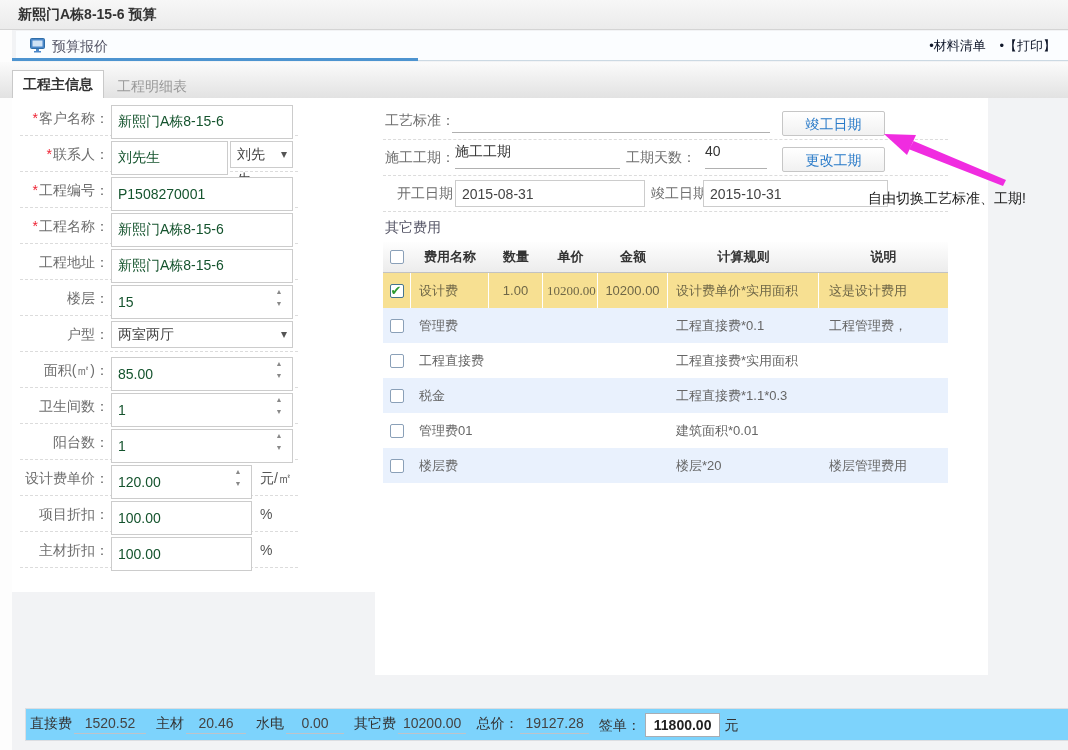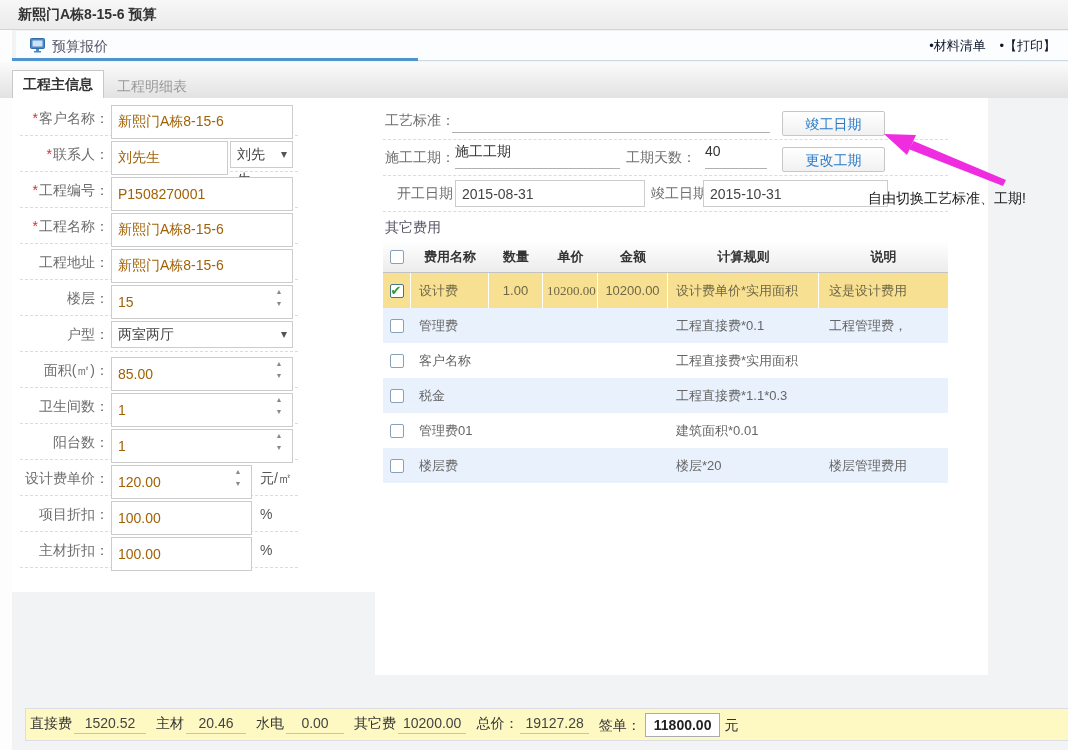--- a/index.html
+++ b/index.html
@@ -34,21 +34,21 @@
   .content-bg { position:absolute; top:98px; left:12px; width:976px; height:577px; background:#fff; }
   .left-bottom-gray { position:absolute; top:592px; left:12px; width:363px; height:83px; background:#f2f3f5; }
 
   
   .lform { position:absolute; left:20px; top:100px; width:278px; }
   .frow { position:relative; height:36px; border-bottom:1px dashed #dcdcdc; }
   .flabel { position:absolute; left:0; top:0; width:89px; height:36px; line-height:36px;
     text-align:right; font-size:14px; color:#6e6e6e; white-space:nowrap; }
   .star { color:#e23; margin-right:1px; }
   .tinput { position:absolute; top:5px; height:27px; border:1px solid #ccc; background:#fff;
-    font-size:14px; color:#a16207; padding:16px 6px; font-family:inherit; }
+    font-size:14px; color:#14532d; padding:16px 6px; font-family:inherit; }
   .in-wide { left:91px; width:182px; }
   .in-contact { left:91px; width:117px; }
   .in-narrow { left:91px; width:141px; }
   .sel { position:absolute; top:5px; height:27px; border:1px solid #ccc; background:#fff;
     font-size:14px; color:#444; line-height:25px; padding:0 18px 0 6px; cursor:pointer; }
   .sel::after { content:"▾"; position:absolute; right:5px; top:0; color:#555; font-size:12px; }
   .sel-contact { left:210px; width:63px; }
   .sel-wide { left:91px; width:182px; }
   .spin { position:absolute; top:8px; width:12px; height:20px; display:flex; flex-direction:column;
     align-items:center; justify-content:space-between; cursor:pointer; }
@@ -99,21 +99,21 @@
   .th { text-align:center; padding:0 !important; }
   .th.c-name { padding-left:0; }
   .cbx { width:14px; height:14px; border:1px solid #8aa0b8; background:#fff; border-radius:2px;
     position:relative; cursor:pointer; }
   .cbx[data-checked="true"] { border-color:#46758e; }
   .cbx[data-checked="true"]::after { content:"✔"; position:absolute; left:0px; top:-1px;
     color:#2d9b2d; font-size:13px; font-weight:bold; line-height:14px; }
 
   
   .footer { position:absolute; top:708px; left:25px; width:1043px; height:33px;
-    background:#fef9c3; border:1px solid #dcdee2; border-right:none;
+    background:#7dd3fc; border:1px solid #dcdee2; border-right:none;
     display:flex; align-items:center; font-size:14px; color:#333; padding-left:4px; }
   .fitem { display:flex; align-items:baseline; margin-right:10px; }
   .fitem .flab { white-space:nowrap; }
   .fitem .fval { border-bottom:1px solid #bfc3c9; color:#444; padding:0 5px 2px;
     min-width:52px; text-align:center; margin-left:2px; }
   .sign-box { border:1px solid #a9adb3; background:#fff; font-weight:bold; color:#222;
     padding:3px 8px; min-width:72px; text-align:center; margin:0 4px; font-size:14px; }
 </style>
 </head>
 <body>
@@ -284,21 +284,21 @@
       <span class="cell c-price"></span>
       <span class="cell c-amt"></span>
       <span class="cell c-rule">工程直接费*0.1</span>
       <span class="cell c-note">工程管理费，</span>
     </div>
 
     <div class="trow row-white">
       <span class="cell c-cb">
           <span class="cbx" data-checked="false"></span>
         </span>
-      <span class="cell c-name">客户名称</span>
+      <span class="cell c-name">工程直接费</span>
       <span class="cell c-qty"></span>
       <span class="cell c-price"></span>
       <span class="cell c-amt"></span>
       <span class="cell c-rule">工程直接费*实用面积</span>
       <span class="cell c-note"></span>
     </div>
 
     <div class="trow row-blue">
       <span class="cell c-cb">
           <span class="cbx" data-checked="false"></span>

